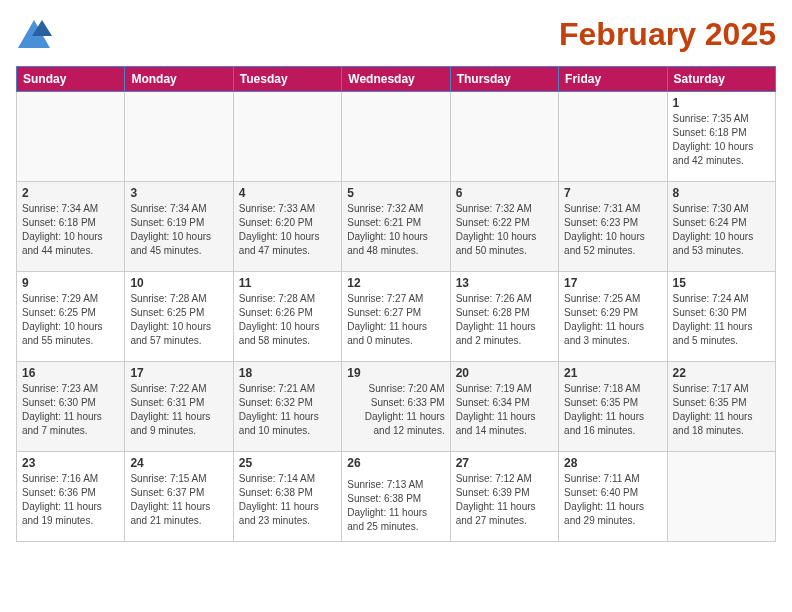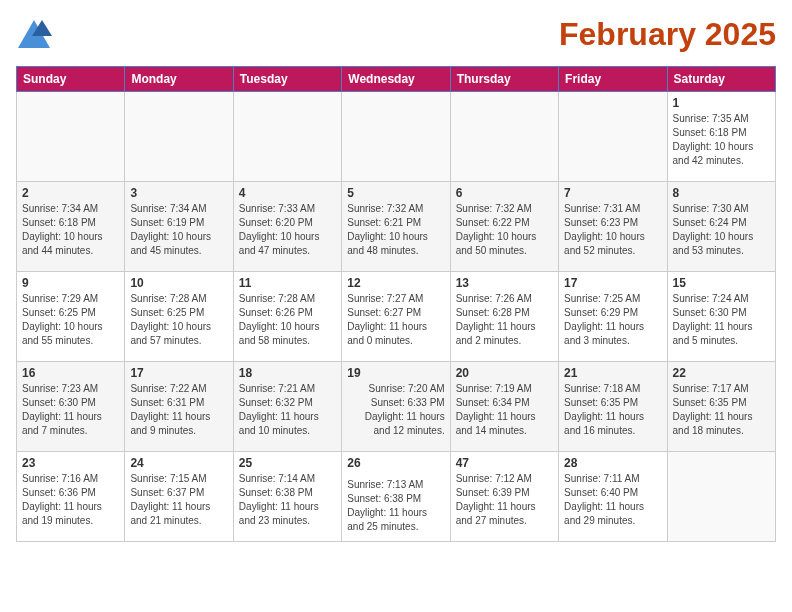--- a/index.html
+++ b/index.html
@@ -272,21 +272,21 @@
 Sunset: 6:38 PM
 Daylight: 11 hours and 23 minutes.</div>
         </td>
         <td>
           <span class="day-number">26</span>
           <div class="day-info" style="white-space: pre-line; margin-top: 8px;">Sunrise: 7:13 AM
 Sunset: 6:38 PM
 Daylight: 11 hours and 25 minutes.</div>
         </td>
         <td>
-          <span class="day-number">47</span>
+          <span class="day-number">27</span>
           <div class="day-info" style="white-space: pre-line;">Sunrise: 7:12 AM
 Sunset: 6:39 PM
 Daylight: 11 hours and 27 minutes.</div>
         </td>
         <td>
           <span class="day-number">28</span>
           <div class="day-info" style="white-space: pre-line;">Sunrise: 7:11 AM
 Sunset: 6:40 PM
 Daylight: 11 hours and 29 minutes.</div>
         </td>

